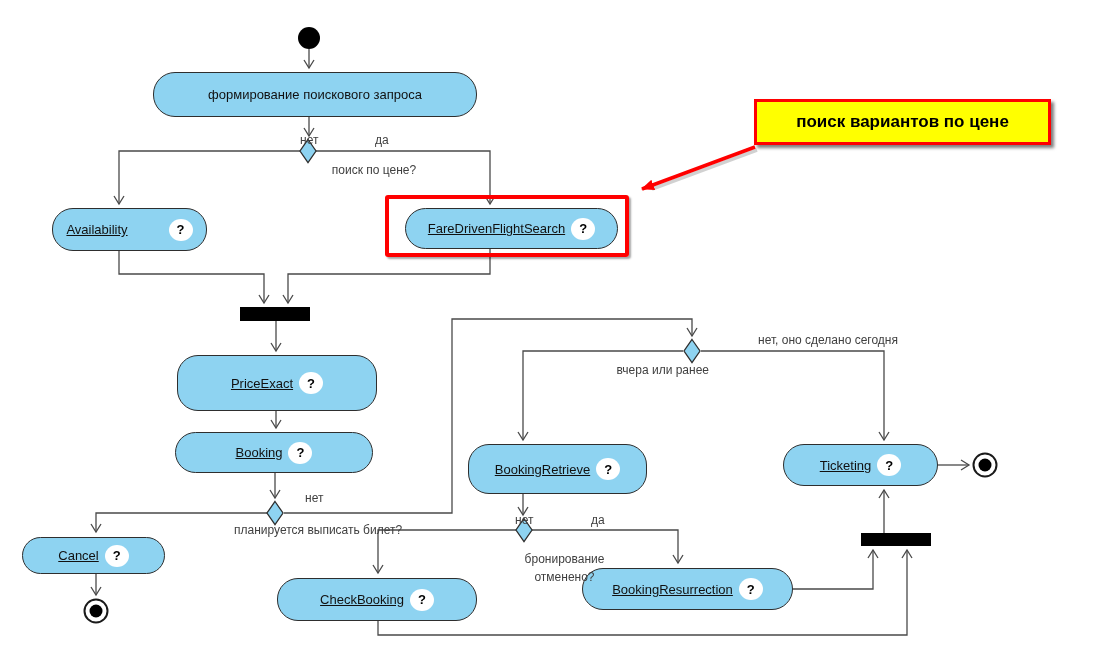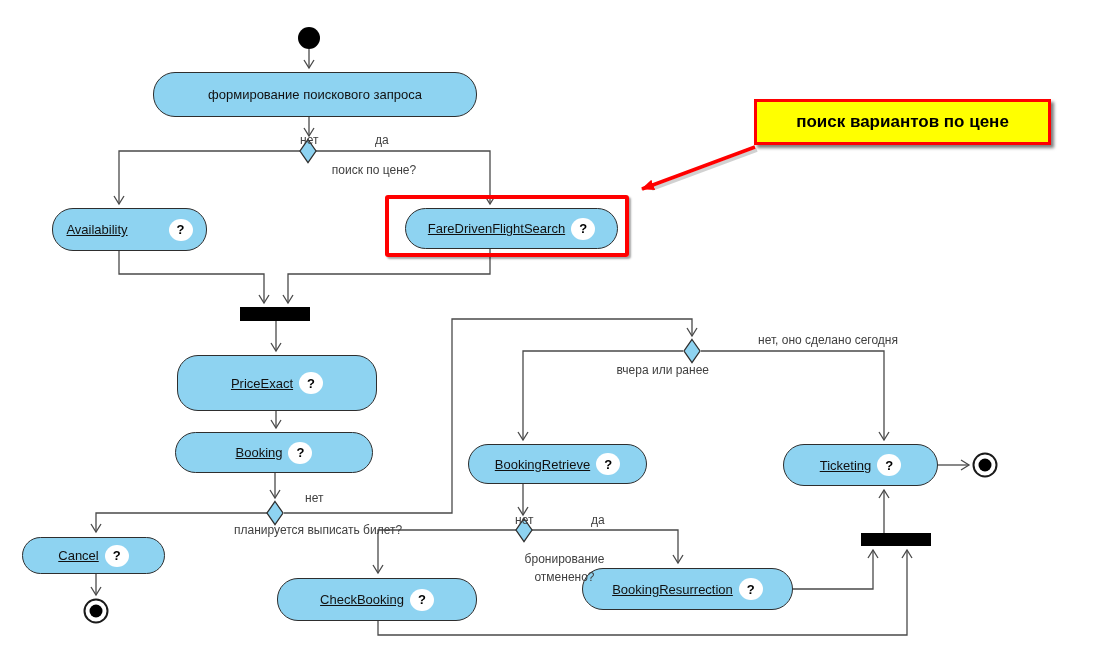--- a/index.html
+++ b/index.html
@@ -131,21 +131,21 @@
   <div class="node" style="left:175px;top:432px;width:198px;height:41px;">
     <span class="nlabel">Booking</span>
     <span class="badge">?</span>
   </div>
 
   <div class="node" style="left:22px;top:537px;width:143px;height:37px;border-radius:19px;">
     <span class="nlabel">Cancel</span>
     <span class="badge">?</span>
   </div>
 
-  <div class="node" style="left:468px;top:444px;width:179px;height:40px;">
+  <div class="node" style="left:468px;top:444px;width:179px;height:50px;">
     <span class="nlabel">BookingRetrieve</span>
     <span class="badge">?</span>
   </div>
 
   <div class="node" style="left:277px;top:578px;width:200px;height:43px;">
     <span class="nlabel">CheckBooking</span>
     <span class="badge">?</span>
   </div>
 
   <div class="node" style="left:582px;top:568px;width:211px;height:42px;">

